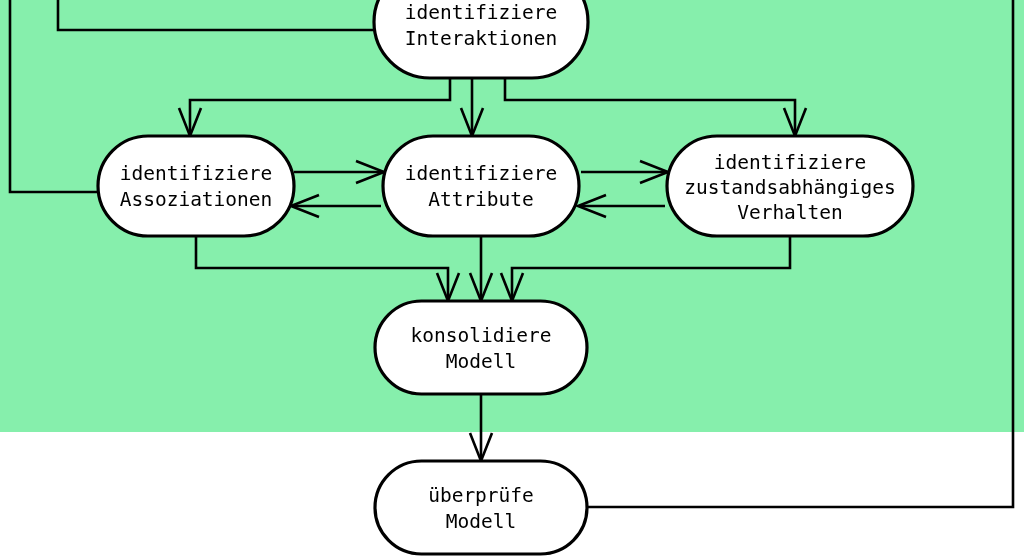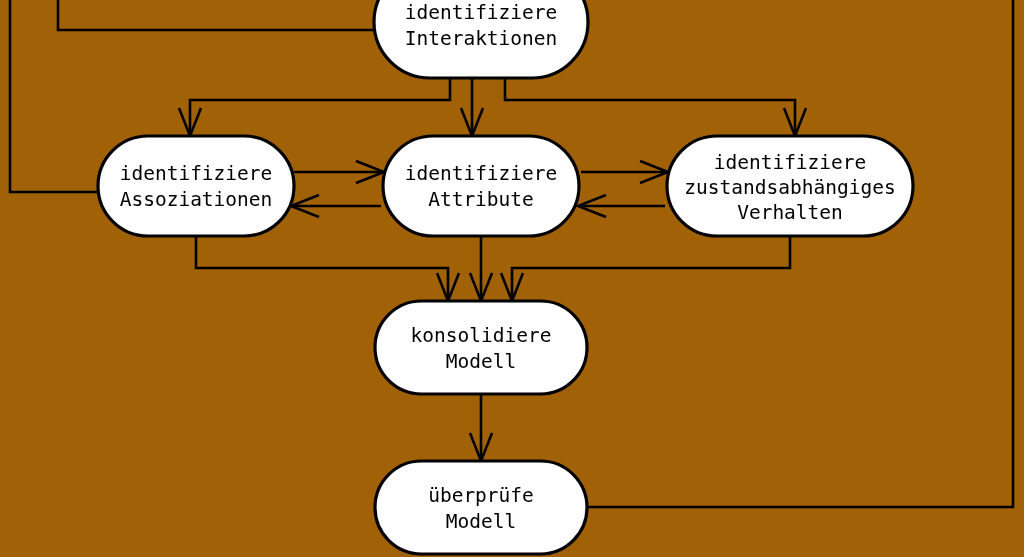--- a/index.html
+++ b/index.html
@@ -9,22 +9,22 @@
   }
   body {
     width: 1024px;
     height: 557px;
     overflow: hidden;
     font-family: "DejaVu Sans Mono", "Liberation Mono", monospace;
   }
   #diagram-root {
     position: relative;
     width: 1024px;
-    height: 557px;
-    background: #a16207;
+    height: 432px;
+    background: #86efac;
   }
   svg#flow {
     display: block;
     width: 1024px;
     height: 557px;
   }
   .node-shape {
     fill: #ffffff;
     stroke: #000000;
     stroke-width: 3.2;

